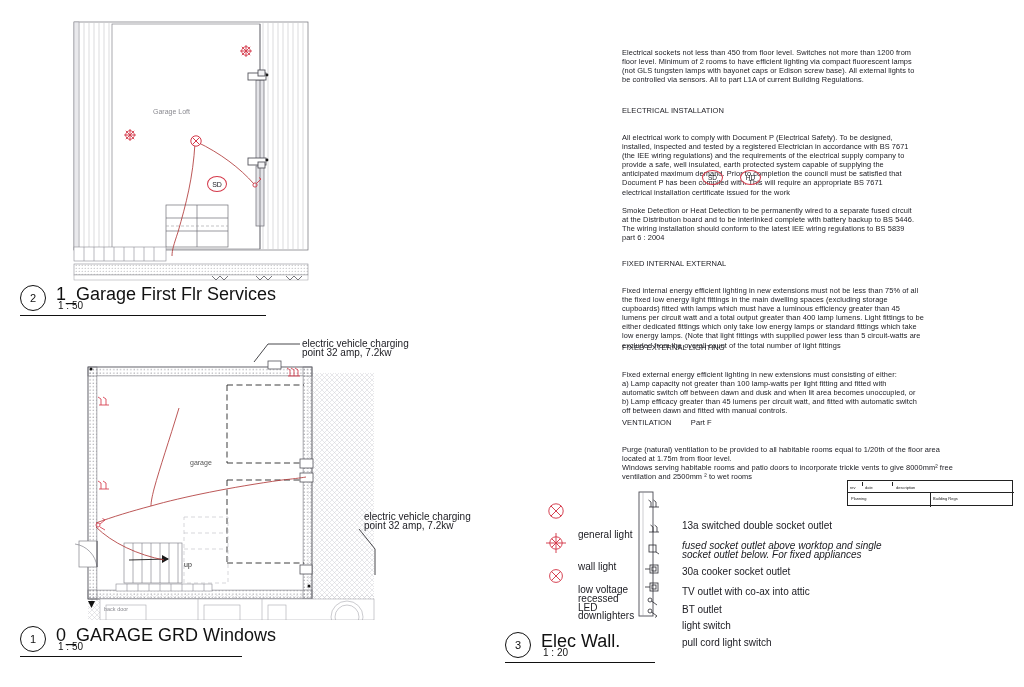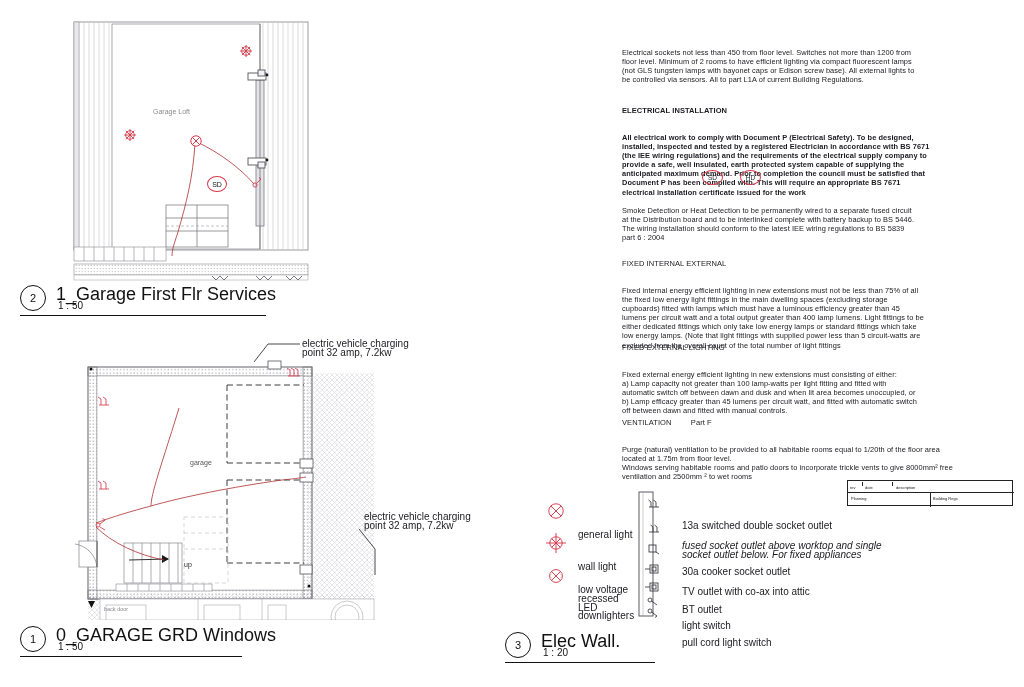--- a/index.html
+++ b/index.html
@@ -373,21 +373,21 @@
     <div class="uline" style="width:222px;"></div>
   </div>
 
   <div class="spec-block" style="left:622px; top:30px;">
     <div>Electrical sockets not less than 450 from floor level. Switches not more than 1200 from
 floor level. Minimum of 2 rooms to have efficient lighting via compact fluorescent lamps
 (not GLS tungsten lamps with bayonet caps or Edison screw base). All external lights to
 be controlled via sensors. All to part L1A of current Building Regulations.</div>
   </div>
 
-  <div class="spec-block" style="left:622px; top:88px;font-weight:bold;">
+  <div class="spec-block" style="left:622px; top:88px;">
     <div class="spec-head">ELECTRICAL INSTALLATION</div>
     <div>All electrical work to comply with Document P (Electrical Safety). To be designed,
 installed, inspected and tested by a registered Electrician in accordance with BS 7671
 (the IEE wiring regulations) and the requirements of the electrical supply company to
 provide a safe, well insulated, earth protected system capable of supplying the
 anticipated maximum demand. Prior to completion the council must be satisfied that
 Document P has been compiled with. This will require an appropriate BS 7671
 electrical installation certificate issued for the work</div>
   </div>
 

